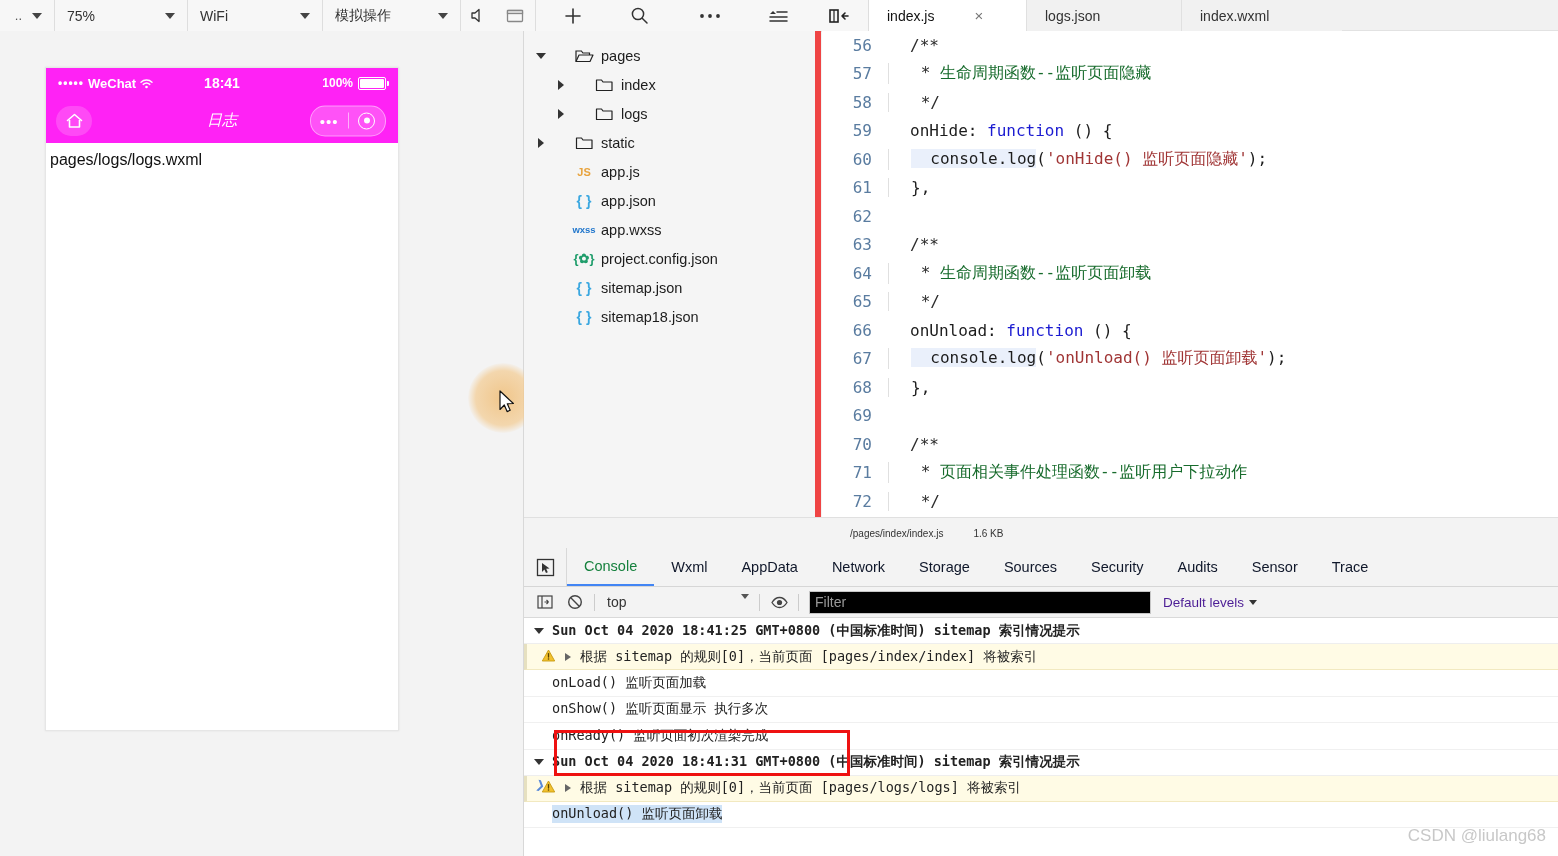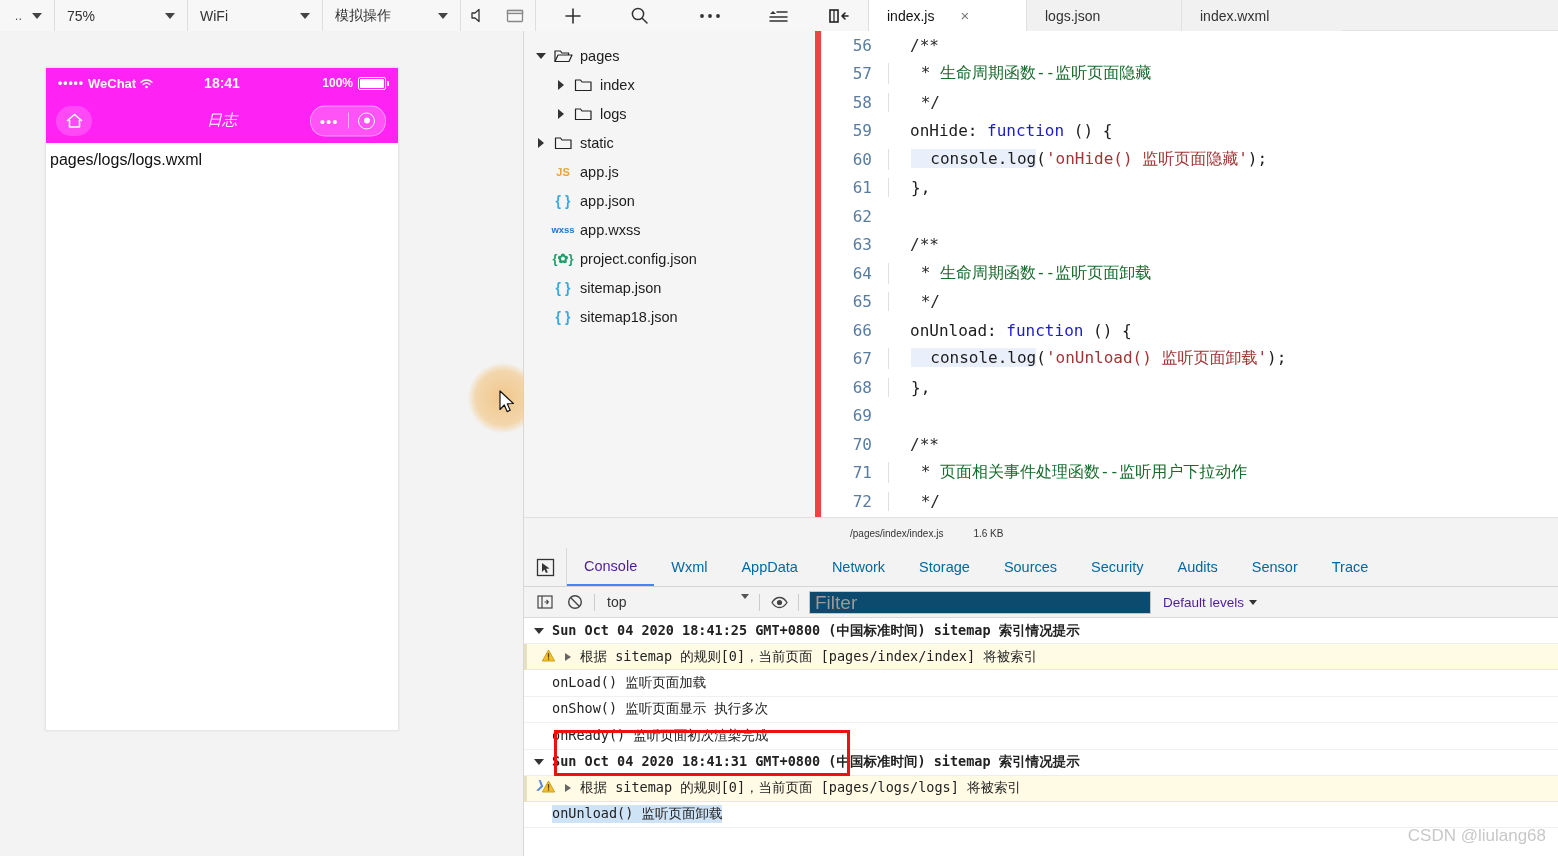--- a/index.html
+++ b/index.html
@@ -42,21 +42,21 @@
   
   .tb-mid{
     display:flex;align-items:center;height:31px;
     border-right:1px solid #dedede;
   }
   .tb-mid .tb-icon{width:46px;}
 
   
   .tab-strip{display:flex;align-items:stretch;height:31px;flex:1;background:#f1f1f1;}
   .tab{
-    display:flex;align-items:center;gap:8px;height:31px;box-sizing:border-box;
+    display:flex;align-items:center;gap:22px;height:31px;box-sizing:border-box;
     padding:0 18px;font-size:14px;color:#333;background:#f1f1f1;
     border-right:1px solid #e0e0e0;cursor:default;white-space:nowrap;
   }
   .tab.active{background:#ffffff;color:#111;}
   .tab .x{
     font-size:15px;color:#777;line-height:1;margin-left:18px;
   }
   .tab-fill{flex:1;background:#f1f1f1;border-bottom:1px solid #e2e2e2;}
 
   
@@ -124,21 +124,21 @@
     background:#f5f5f5;border-right:6px solid #ef4444;overflow:hidden;
     padding-top:10px;box-sizing:border-box;
   }
   .tree-row{
     display:flex;align-items:center;height:29px;font-size:14.5px;color:#1c1c1c;
     padding-left:8px;cursor:default;white-space:nowrap;
   }
   .tw{width:18px;display:flex;align-items:center;justify-content:center;flex:0 0 18px;}
   .tw .tri-d{width:0;height:0;border-left:5px solid transparent;border-right:5px solid transparent;border-top:6px solid #333;}
   .tw .tri-r{width:0;height:0;border-top:5px solid transparent;border-bottom:5px solid transparent;border-left:6px solid #333;}
-  .ic{width:26px;flex:0 0 26px;display:flex;align-items:center;justify-content:center;}
+  .ic{width:26px;flex:0 0 26px;display:flex;align-items:center;justify-content:center;margin-left:21px;}
   .ic-txt{font-size:11px;font-weight:bold;font-family:"Liberation Sans",sans-serif;}
   .tname{margin-left:4px;}
 
   
   .editor{
     position:absolute;left:822px;top:31px;right:0;height:486px;background:#ffffff;overflow:hidden;
   }
   .code-line{display:flex;height:28.5px;align-items:center;font-family:"DejaVu Sans Mono","Liberation Mono",monospace;font-size:16px;}
   .gut{
     width:66px;flex:0 0 66px;text-align:right;padding-right:16px;box-sizing:border-box;
@@ -169,38 +169,38 @@
     position:absolute;left:524px;top:548px;right:0;bottom:0;background:#f3f3f3;
   }
   .dt-tabs{
     height:38px;display:flex;align-items:center;border-bottom:1px solid #d6d6d6;background:#f3f3f3;
   }
   .dt-cursor-btn{
     width:42px;height:38px;display:flex;align-items:center;justify-content:center;
     border-right:1px solid #d8d8d8;
   }
   .dt-tab{
-    height:38px;display:flex;align-items:center;padding:0 17px;font-size:14.5px;color:#0369a1;
+    height:38px;display:flex;align-items:center;padding:0 17px;font-size:14.5px;color:#0f172a;
     box-sizing:border-box;cursor:default;white-space:nowrap;
   }
-  .dt-tab.active{color:#4c1d95;border-bottom:2px solid #4285f4;text-align:center;}
+  .dt-tab.active{color:#15803d;border-bottom:2px solid #4285f4;text-align:center;}
 
   .dt-filters{
     height:30px;display:flex;align-items:center;border-bottom:1px solid #d9d9d9;background:#f3f3f3;padding-left:6px;
   }
   .fbtn{width:30px;height:30px;display:flex;align-items:center;justify-content:center;}
   .vdiv{width:1px;height:17px;background:#ccc;margin:0 4px;}
   .ctx-sel{
     display:flex;align-items:flex-start;justify-content:space-between;width:142px;
     font-size:14px;color:#333;padding-left:8px;padding-right:6px;
   }
   .ctx-sel .cv{border-left:4px solid transparent;border-right:4px solid transparent;border-top:5px solid #555;width:0;height:0;}
   .filter-input{
-    width:330px;height:19px;border:1px solid #c6c6c6;background:#0c4a6e;margin-left:6px;
-    font-size:19px;color:#9a9a9a;padding:1px 5px;box-sizing:content-box;line-height:19px;
+    width:330px;height:19px;border:1px solid #c6c6c6;background:#000000;margin-left:6px;
+    font-size:14px;color:#9a9a9a;padding:1px 5px;box-sizing:content-box;line-height:19px;
   }
   .levels{margin-left:12px;font-size:13.5px;color:#4c1d95;display:flex;align-items:center;gap:5px;}
   .levels .cv{border-left:4px solid transparent;border-right:4px solid transparent;border-top:5px solid #333;width:0;height:0;}
 
   .console{position:absolute;left:0;right:0;top:70px;bottom:0;background:#fff;overflow:hidden;}
   .cg-head{
     display:flex;align-items:center;height:25px;font-family:"DejaVu Sans Mono","Liberation Mono",monospace;
     font-size:13.5px;color:#222;border-bottom:1px solid #eee;padding-left:10px;font-weight:bold;
   }
   .cg-head .gtri{

